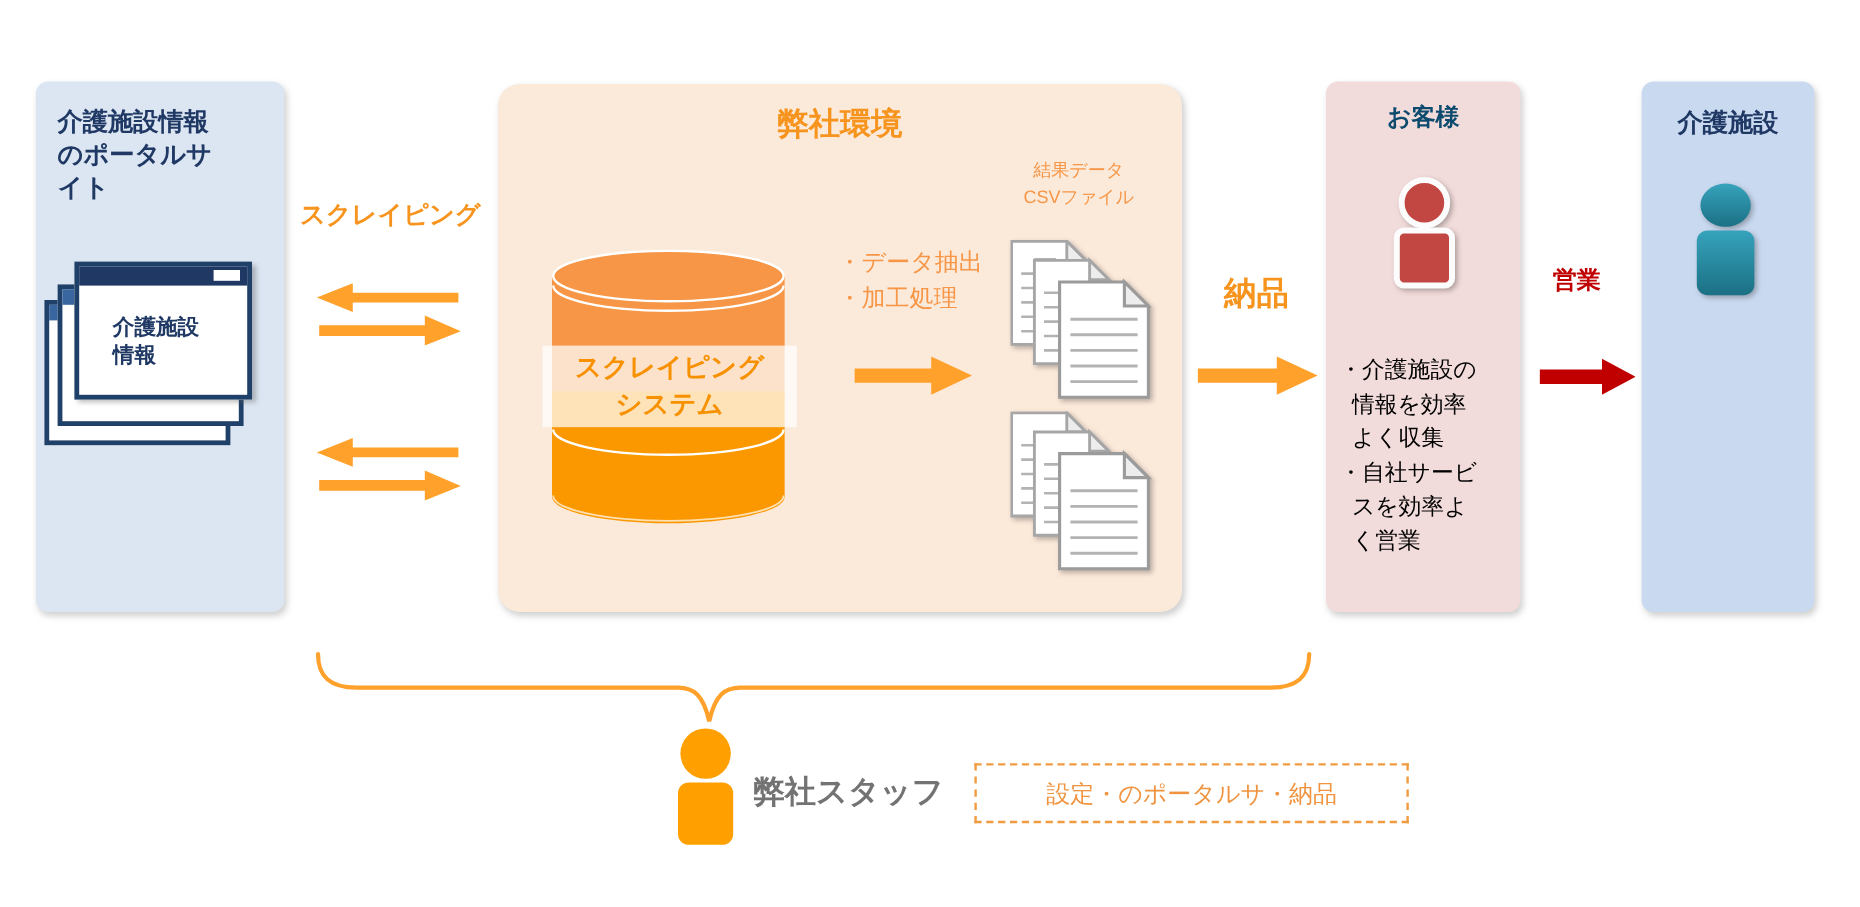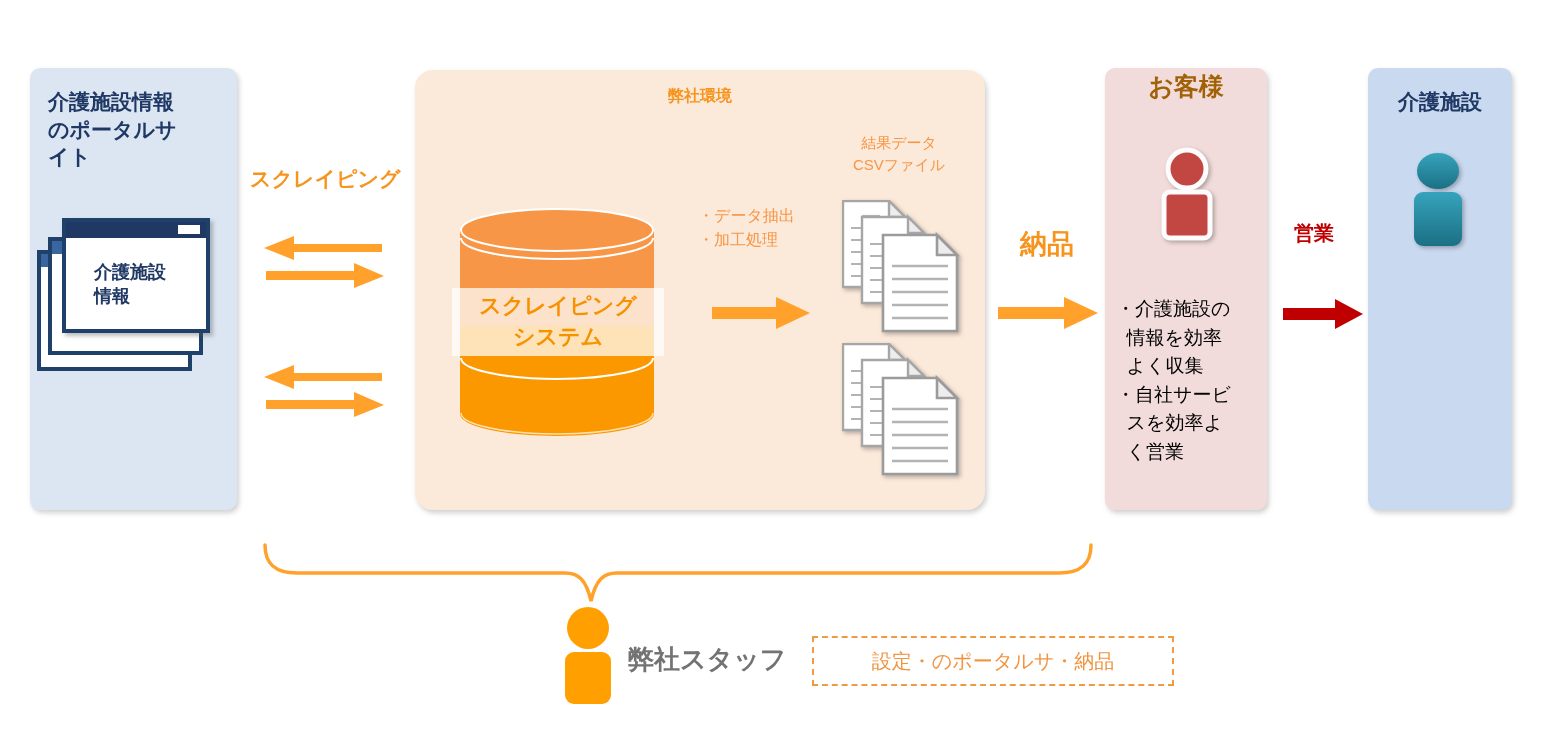--- a/index.html
+++ b/index.html
@@ -6,36 +6,36 @@
   body{font-family:"Liberation Sans","DejaVu Sans",sans-serif;}
   .canvas{position:relative;width:1550px;height:756px;background:#ffffff;overflow:hidden;}
   .abs{position:absolute;}
   .pre{white-space:pre-wrap;}
   .panel{position:absolute;border-radius:10px;box-shadow:2px 3px 5px rgba(120,120,120,0.35);}
   .panel-portal{left:30px;top:68px;width:207px;height:442px;background:#DCE6F2;}
   .panel-env{left:415px;top:70px;width:570px;height:440px;background:#FBE9DA;border-radius:18px;}
   .panel-customer{left:1105px;top:68px;width:162px;height:442px;background:#F2DCDB;}
   .panel-facility{left:1368px;top:68px;width:144px;height:442px;background:#C9D9F0;}
   .portal-title{position:absolute;left:18px;top:20px;font-size:21px;font-weight:bold;color:#1F3864;line-height:1.32;}
-  .env-title{position:absolute;left:0;top:16px;width:100%;text-align:center;font-size:16px;font-weight:bold;color:#F7941E;}
-  .customer-title{position:absolute;left:0;top:2px;width:100%;text-align:center;font-size:25px;font-weight:bold;color:#a16207;}
+  .env-title{position:absolute;left:0;top:16px;width:100%;text-align:center;font-size:26px;font-weight:bold;color:#F7941E;}
+  .customer-title{position:absolute;left:0;top:16px;width:100%;text-align:center;font-size:20px;font-weight:bold;color:#0c4a6e;}
   .facility-title{position:absolute;left:0;top:20px;width:100%;text-align:center;font-size:21px;font-weight:bold;color:#1F3864;}
   
   .win{position:absolute;background:#ffffff;border:4px solid #1F4068;box-sizing:border-box;}
   .win-back{left:7px;top:182px;width:155px;height:121px;}
   .win-mid{left:18px;top:169px;width:155px;height:118px;}
   .win-front{left:32px;top:150px;width:148px;height:115px;box-shadow:3px 3px 4px rgba(90,90,90,0.4);}
   .bar-blue{height:13px;background:#3A66A0;}
   .bar-navy{position:relative;height:16px;background:#1F3864;}
   .win-btn{position:absolute;right:6px;top:3px;width:22px;height:9px;background:#ffffff;}
   .win-body{padding:22px 0 0 28px;font-size:18px;font-weight:bold;color:#1F3864;line-height:1.35;}
   
   .lbl-scrape{left:250px;top:165px;font-size:21px;font-weight:bold;color:#F7941E;}
   .lbl-result{left:834px;top:132px;width:130px;text-align:center;font-size:15px;color:#F79646;line-height:1.45;}
-  .lbl-process{left:698px;top:204px;font-size:16px;color:#F79646;line-height:1.5;}
+  .lbl-process{left:698px;top:204px;font-size:20px;color:#F79646;line-height:1.5;}
   .lbl-delivery{left:1020px;top:226px;font-size:27px;font-weight:bold;color:#F7941E;}
   .lbl-sales{left:1294px;top:220px;font-size:20px;font-weight:bold;color:#C00000;}
   .lbl-staff{left:628px;top:642px;font-size:26px;font-weight:bold;color:#737373;}
   .customer-bullets{left:1116px;top:295px;width:144px;font-size:19px;color:#000000;line-height:1.5;}
   
   .cyl-band{left:452px;top:288px;width:212px;height:68px;background:rgba(255,255,255,0.72);
             display:flex;align-items:center;justify-content:center;text-align:center;
             font-size:22px;font-weight:bold;color:#F79100;line-height:1.4;}
   
   .support-box{left:812px;top:636px;width:362px;height:50px;border:2px dashed #F19B41;box-sizing:border-box;

